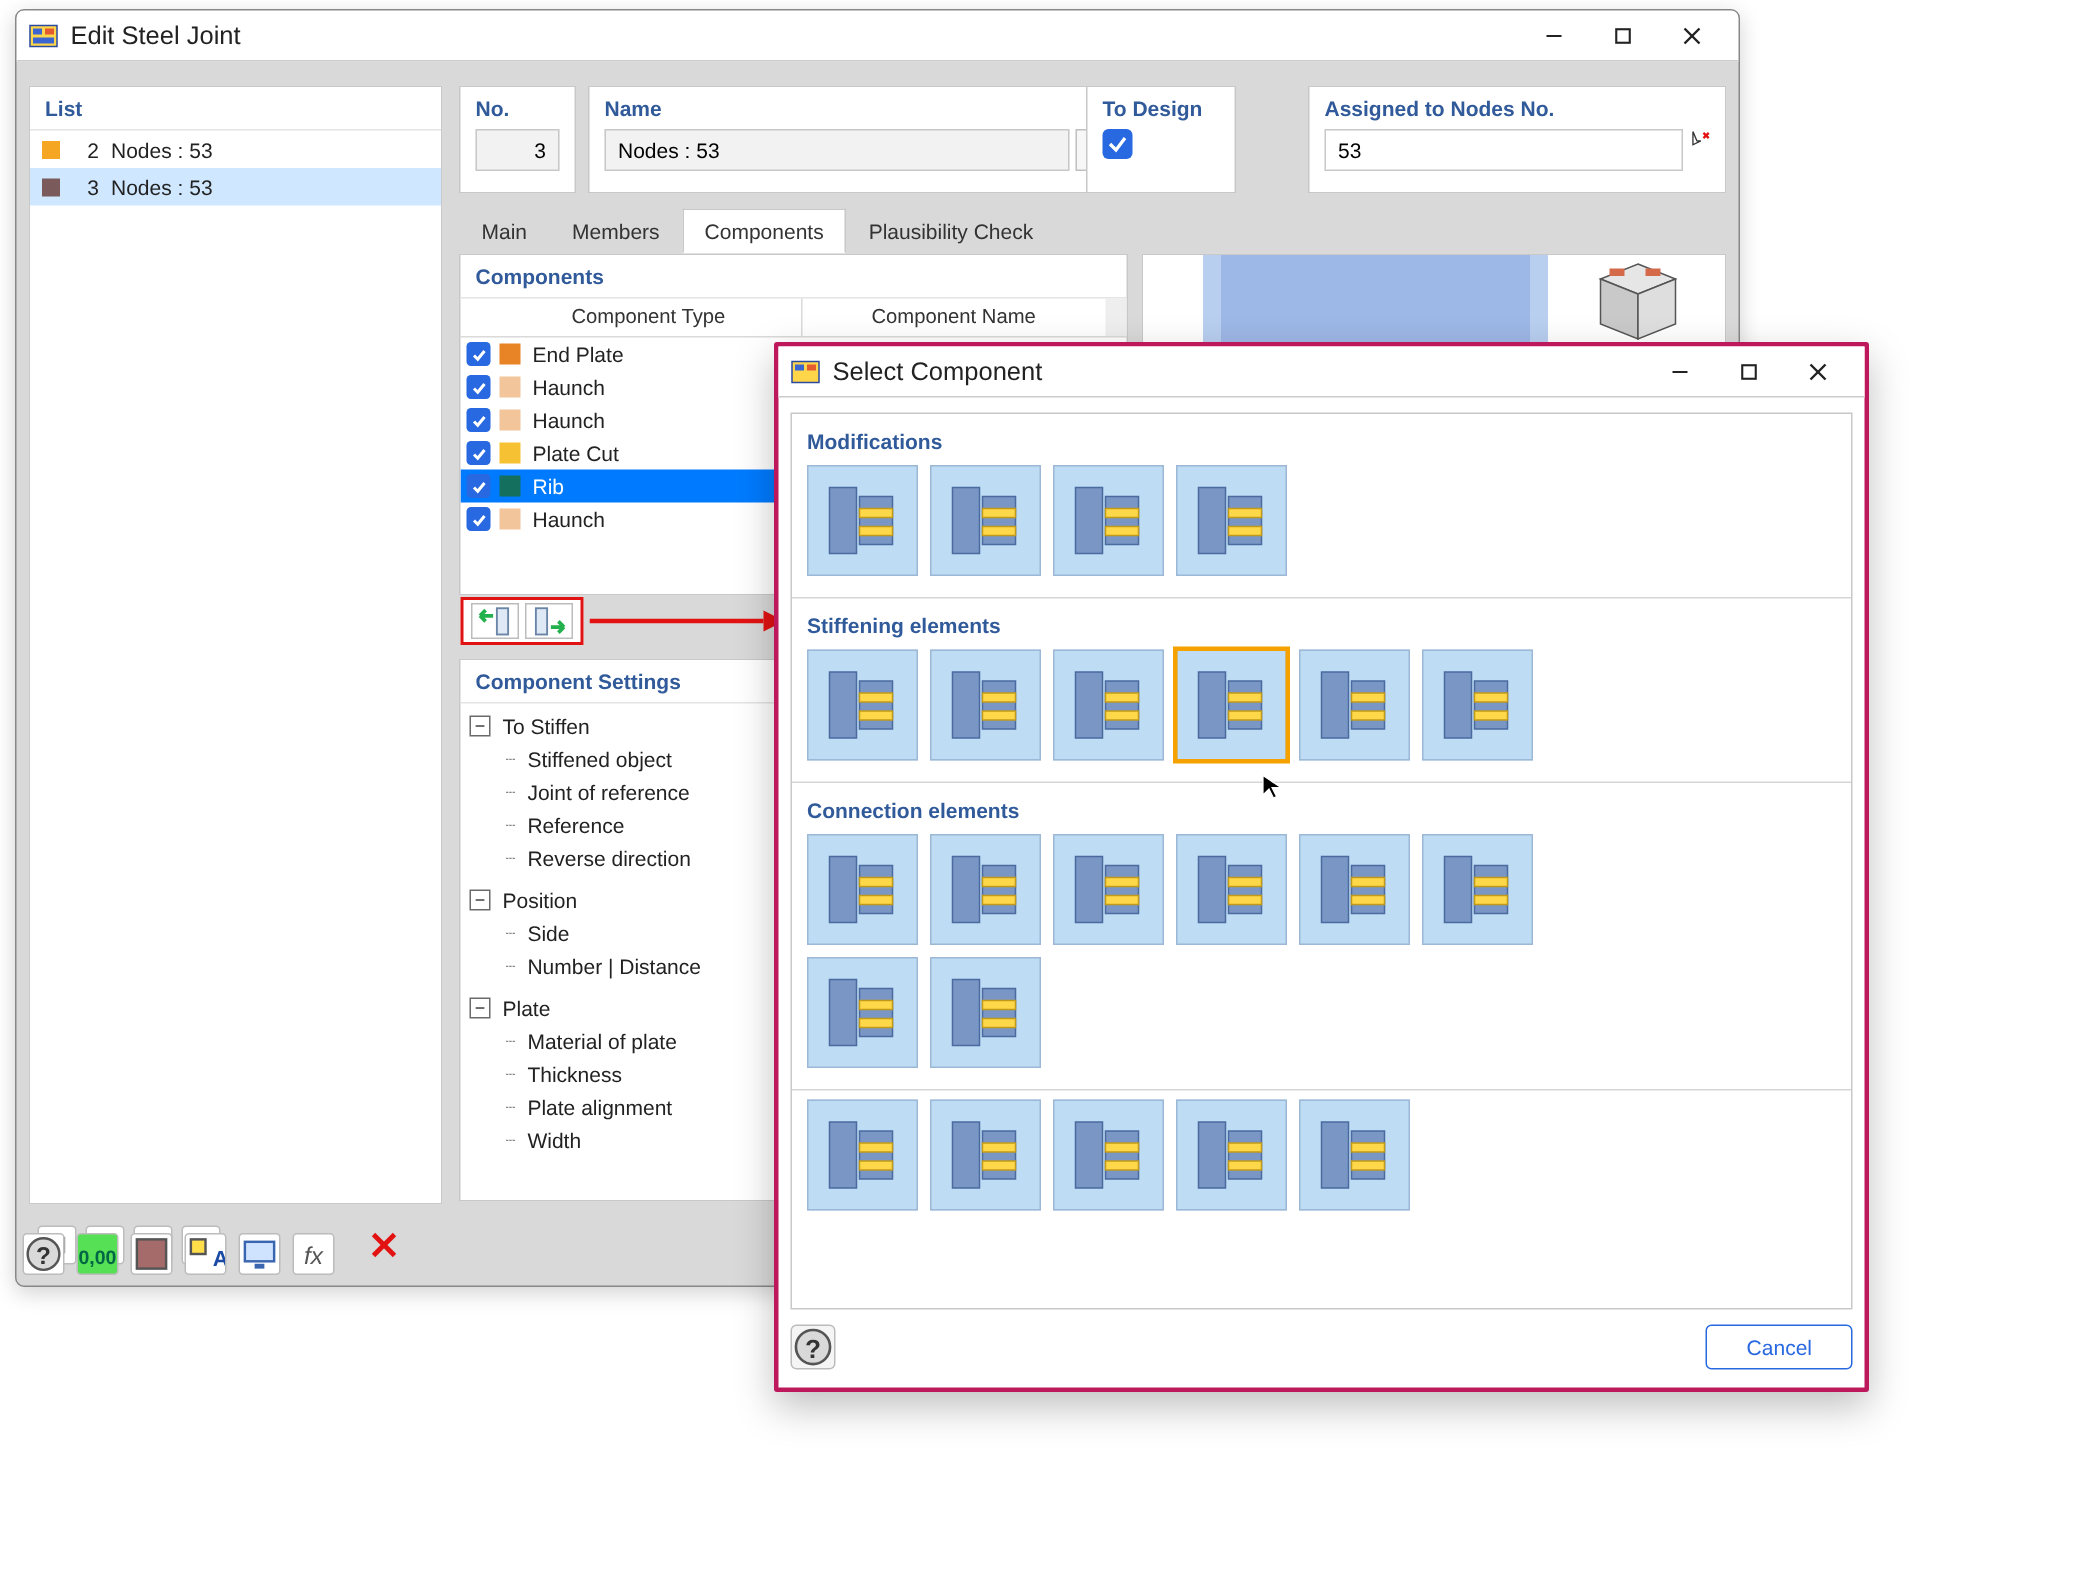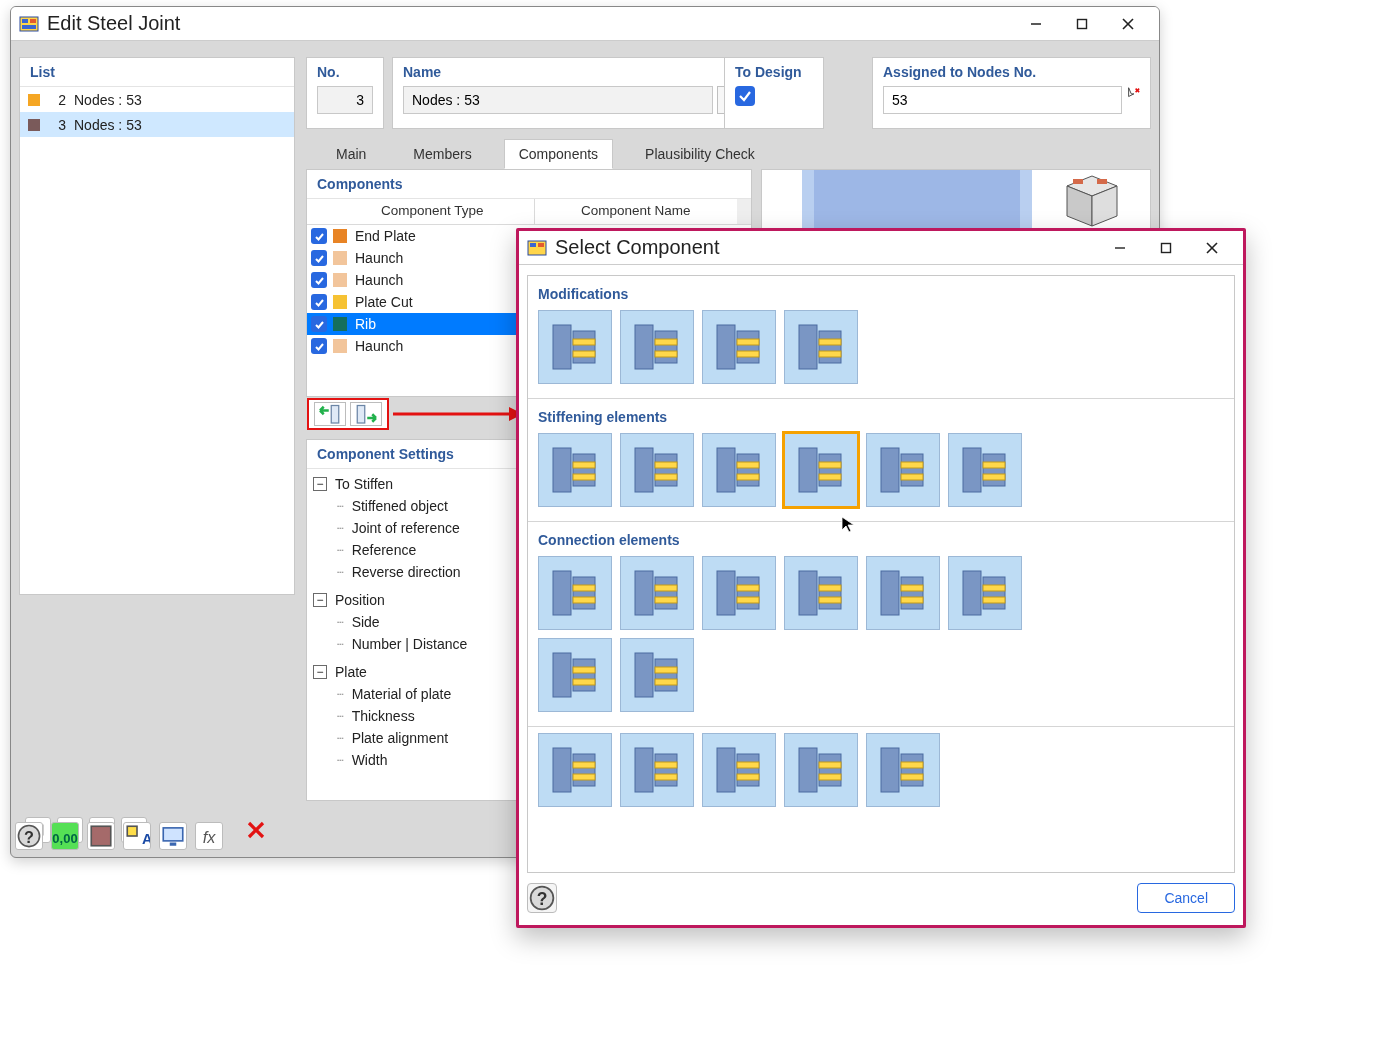--- a/index.html
+++ b/index.html
@@ -25,28 +25,28 @@
     --font: "Segoe UI", Arial, sans-serif;
   }
   *{box-sizing:border-box;}
   html,body{margin:0;padding:0;height:100%;width:1400px;font-family:var(--font);font-size:14px;background:#fff;color:#222;}
   .stage{position:relative;width:1400px;height:1050px;overflow:hidden;}
 
   
   .win-main{position:absolute;left:10px;top:6px;width:1150px;height:852px;background:var(--bg);border:1px solid #888;border-radius:6px;overflow:hidden;box-shadow:0 4px 14px rgba(0,0,0,.18);}
   .titlebar{height:34px;background:#fff;display:flex;align-items:center;padding:0 8px;border-bottom:1px solid #ccc;}
   .titlebar .appicon{width:20px;height:20px;margin-right:8px;}
-  .title-text{font-size:20px;}
+  .title-text{font-size:17px;}
   .titlebar .spacer{flex:1;}
   .winbtn{width:46px;height:30px;display:flex;align-items:center;justify-content:center;border-radius:4px;}
   .winbtn svg{width:14px;height:14px;}
 
   .content{position:absolute;left:0;top:34px;right:0;bottom:0;}
 
-  .list-panel{position:absolute;left:8px;top:16px;width:276px;height:538px;background:#fff;border:1px solid var(--border-light);}
+  .list-panel{position:absolute;left:8px;top:16px;width:276px;height:746px;background:#fff;border:1px solid var(--border-light);}
   .list-header{color:var(--header-blue);font-weight:600;padding:6px 10px;border-bottom:1px solid #e4e4e4;}
   .list-row{display:flex;align-items:center;height:25px;padding-left:8px;font-size:14px;}
   .list-row .sw{width:12px;height:12px;margin-right:10px;}
   .list-row.selected{background:var(--highlight);}
   .list-row .num{width:16px;text-align:right;margin-right:8px;}
 
   .toolbar-bl{position:absolute;left:12px;bottom:6px;display:flex;gap:6px;align-items:center;}
   .tbtn{width:26px;height:26px;background:#fff;border:1px solid #bcbcbc;border-radius:3px;display:flex;align-items:center;justify-content:center;}
   .tbtn svg{width:16px;height:16px;}
   .toolbar-bl .red-x{margin-left:90px;width:26px;height:26px;display:flex;align-items:center;justify-content:center;}
@@ -63,21 +63,21 @@
   .f-name .row{display:flex;gap:4px;}
   .f-name .ico{width:28px;height:28px;border:1px solid #c0c0c0;display:flex;align-items:center;justify-content:center;background:#f7f7f7;}
   .f-design{left:713px;top:16px;width:100px;height:72px;}
   .f-nodes{left:861px;top:16px;width:279px;height:72px;}
   .f-nodes .row{display:flex;gap:4px;}
 
   .chk{width:20px;height:20px;border-radius:4px;background:var(--accent-blue);display:flex;align-items:center;justify-content:center;margin-top:4px;}
   .chk svg{width:14px;height:14px;}
 
   
-  .tabs{position:absolute;left:310px;top:98px;width:845px;height:30px;display:flex;align-items:flex-end;background:transparent;gap:17px;}
+  .tabs{position:absolute;left:295px;top:98px;width:845px;height:30px;display:flex;align-items:flex-end;background:transparent;}
   .tab{height:30px;padding:0 14px;display:flex;align-items:center;border:1px solid transparent;font-size:14px;color:#333;background:transparent;}
   .tab.active{background:#fff;border:1px solid #c8c8c8;border-bottom-color:#fff;}
 
   
   .comp-panel{position:absolute;left:295px;top:128px;width:446px;height:228px;background:#fff;border:1px solid var(--border-light);}
   .panel-h{color:var(--header-blue);font-weight:600;padding:6px 10px;border-bottom:1px solid #e4e4e4;}
   .comp-head{display:flex;height:26px;border-bottom:1px solid #dadada;font-size:13.5px;color:#333;}
   .comp-head .c1{width:24px;}
   .comp-head .c2{flex:1;text-align:center;padding-top:4px;border-right:1px solid #dadada;}
   .comp-head .c3{flex:1;text-align:center;padding-top:4px;}

